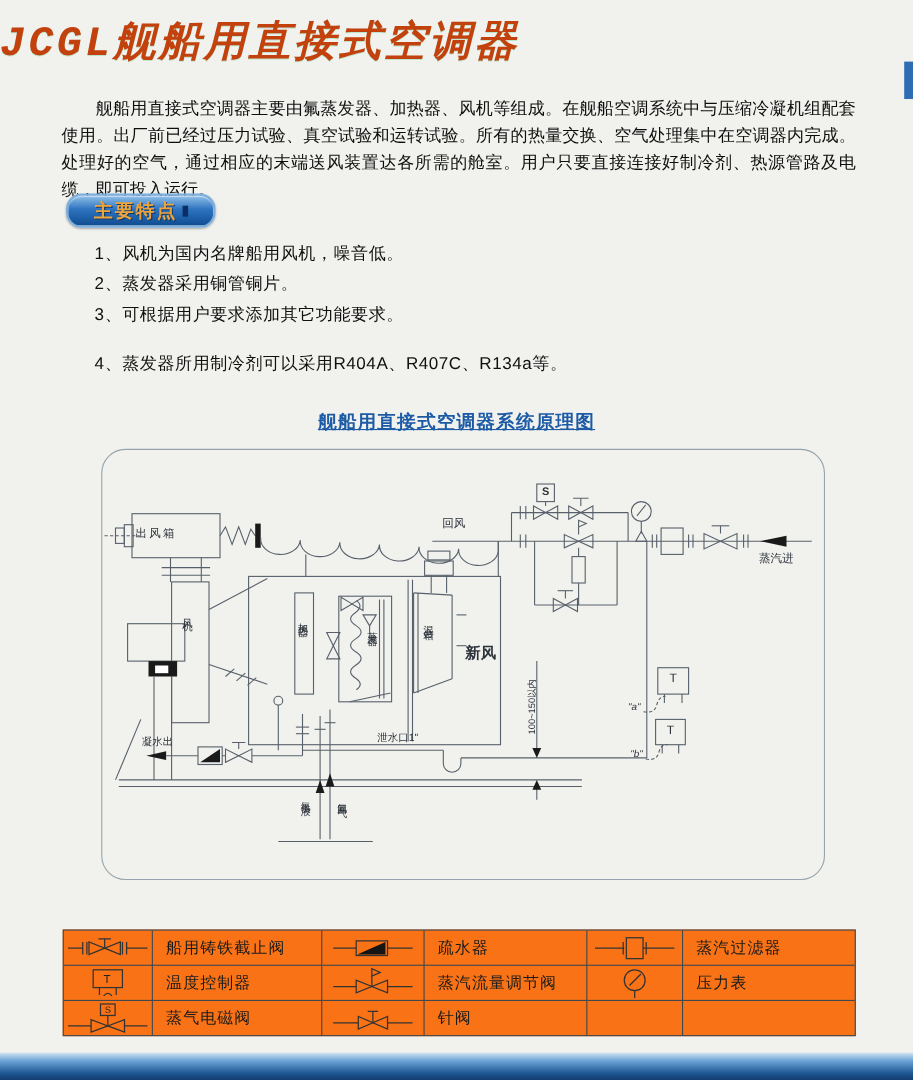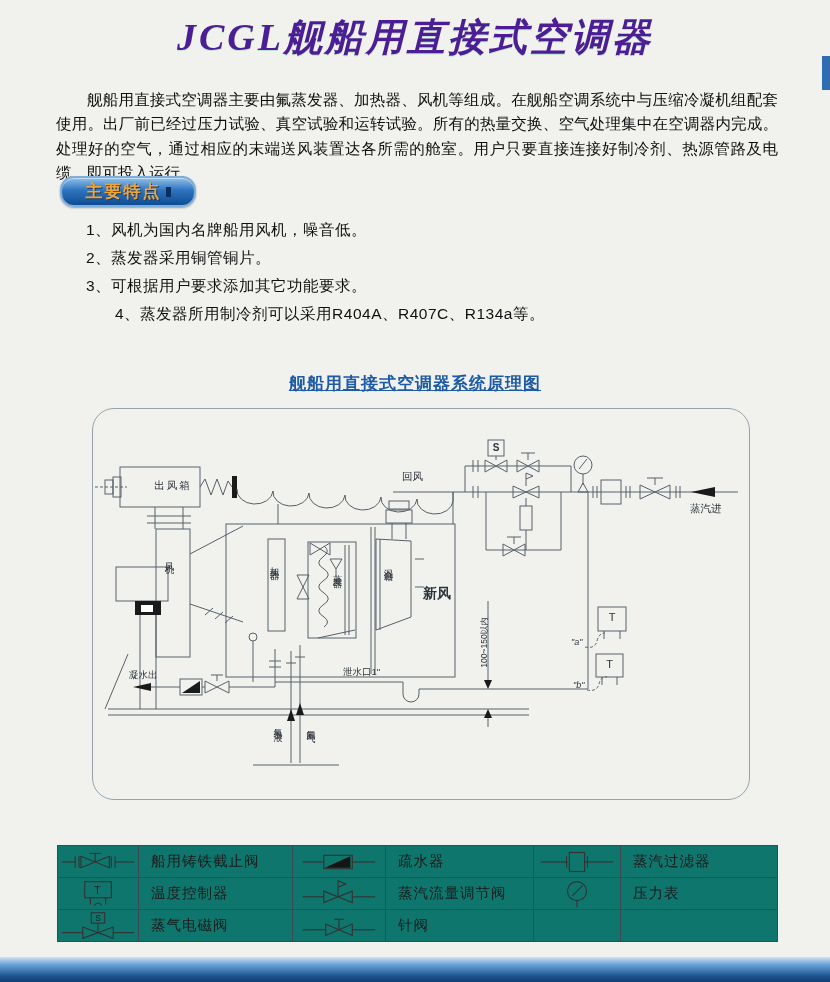--- a/index.html
+++ b/index.html
@@ -1,20 +1,20 @@
 <!DOCTYPE html>
 <html><head>
 <meta charset="utf-8">
 <style>
   html,body{margin:0;padding:0;background:#d8d8d4;}
   .canvas{position:relative;width:830px;height:982px;background:#f1f2ee;overflow:hidden;
           font-family:"Liberation Sans","DejaVu Sans",sans-serif;color:#141414;}
-  .page-title{position:absolute;top:12px;left:0;right:0;text-align:center;
-          font-family:Liberation Serif, serif;font-style:italic;font-weight:bold;
-          font-size:38px;letter-spacing:3px;color:#4c1d95;text-shadow:0 1px 0 #bfe4cd;}
+  .page-title{position:absolute;top:12px;left:0;right:0;
+          font-family:Liberation Mono, monospace;font-style:italic;font-weight:bold;
+          font-size:38px;letter-spacing:3px;color:#c2410c;text-shadow:0 1px 0 #bfe4cd;}
   .intro{position:absolute;top:72px;left:56px;width:722px;font-size:15.5px;line-height:1.58;
           color:#0e0e0e;text-indent:2em;text-align:justify;margin-top:16px;}
   .badge{position:absolute;top:176px;left:60px;width:132px;height:27px;border-radius:14px;
           background:linear-gradient(180deg,#8fc0e8 0%,#2f74c0 45%,#0e4c92 100%);
           border:2px solid #7eaedb;box-shadow:0 1px 2px rgba(0,0,0,.35), inset 0 1px 1px rgba(255,255,255,.5);
           display:flex;align-items:center;justify-content:center;gap:4px;}
   .badge-text{font-size:17px;font-weight:bold;color:#eda43a;
           text-shadow:1px 1px 0 #143a6b;letter-spacing:2px;}
   .badge-dot{width:5px;height:10px;background:#0a2f63;display:inline-block;}
   .feature{position:absolute;left:86px;font-size:15.5px;color:#101010;letter-spacing:.5px;}
@@ -22,21 +22,21 @@
           font-size:17px;font-weight:bold;color:#1e5ba6;letter-spacing:1px;text-decoration:underline;}
   .diagram{position:absolute;top:408px;left:92px;width:656px;height:390px;
           border:1px solid #97a3ac;border-radius:22px;}
   .diagram svg{position:absolute;left:0;top:0;}
   .dlabel{position:absolute;font-size:10.5px;color:#2d333b;white-space:nowrap;line-height:1;}
   .vlabel{writing-mode:vertical-rl;text-orientation:upright;letter-spacing:2px;font-size:9.5px;}
   .rot{transform:rotate(-90deg);transform-origin:center;text-align:center;font-size:8.5px;}
   .center{text-align:center;}
   .legend{position:absolute;top:845px;left:57px;width:719px;
           display:grid;grid-template-columns:81px 154px 93px 148px 87px 156px;
-          grid-template-rows:32px 32px 31px;border:1.5px solid #3f474f;background:#0f766e;}
+          grid-template-rows:32px 32px 31px;border:1.5px solid #3f474f;background:#f97316;}
   .lcell{border-right:1px solid #3f474f;border-bottom:1px solid #3f474f;
           display:flex;align-items:center;}
   .lcell.sym{justify-content:center;}
   .lcell.lab{padding-left:12px;font-size:14.5px;color:#1b1b1b;letter-spacing:1px;}
   .lcell.last-col{border-right:none;}
   .lcell.last-row{border-bottom:none;}
   .footer-bar{position:absolute;left:0;bottom:0;width:830px;height:25px;
           background:linear-gradient(180deg,#cfe2f2 0%,#6ba3d6 30%,#1d5693 75%,#123c6e 100%);}
   .corner-sliver{position:absolute;right:0;top:56px;width:8px;height:34px;background:#2e6db4;}
   .ln line,.ln path,.ln polyline,.ln rect,.ln circle,.ln polygon{stroke:#57606a;stroke-width:1;fill:none;}
@@ -59,21 +59,21 @@
   <div class="intro">舰船用直接式空调器主要由氟蒸发器、加热器、风机等组成。在舰船空调系统中与压缩冷凝机组配套使用。出厂前已经过压力试验、真空试验和运转试验。所有的热量交换、空气处理集中在空调器内完成。处理好的空气，通过相应的末端送风装置达各所需的舱室。用户只要直接连接好制冷剂、热源管路及电缆，即可投入运行。</div>
 
   <div class="badge">
     <span class="badge-text">主要特点</span>
     <span class="badge-dot"></span>
   </div>
 
   <div class="feature" style="top:220px;">1、风机为国内名牌船用风机，噪音低。</div>
   <div class="feature" style="top:248px;">2、蒸发器采用铜管铜片。</div>
   <div class="feature" style="top:276px;">3、可根据用户要求添加其它功能要求。</div>
-  <div class="feature" style="top:304px;margin-left:29px;">4、蒸发器所用制冷剂可以采用R404A、R407C、R134a等。</div>
+  <div class="feature" style="top:320px;">4、蒸发器所用制冷剂可以采用R404A、R407C、R134a等。</div>
 
   <div class="diagram-title">舰船用直接式空调器系统原理图</div>
 
   <div class="diagram">
     <svg width="656" height="390" viewBox="0 0 656 390">
       <g class="ln">
 
         <g>
           <rect x="27" y="58" width="80" height="40"></rect>
           <rect x="12" y="71" width="8" height="14"></rect>
@@ -249,21 +249,21 @@
             <line x1="527" y1="222" x2="527" y2="230"></line>
           <rect x="503" y="245" width="27" height="23"></rect>
           <line x1="509" y1="268" x2="509" y2="276"></line>
             <line x1="524" y1="268" x2="524" y2="276"></line>
           <path class="dash" d="M492,238 q10,2 12,-6 t8,-8"></path>
           <path class="dash" d="M494,281 q10,2 12,-6 t8,-7"></path>
         </g>
       </g>
     </svg>
 
-    <div class="dlabel center" style="left:40px;top:71px;width:80px;letter-spacing:2px;">出风箱</div>
+    <div class="dlabel center" style="left:9px;top:71px;width:80px;letter-spacing:2px;">出风箱</div>
     <div class="dlabel vlabel" style="left:72px;top:146px;">风机</div>
     <div class="dlabel vlabel" style="left:177px;top:150px;">加热器</div>
     <div class="dlabel vlabel" style="left:240px;top:158px;">蒸发器</div>
     <div class="dlabel vlabel" style="left:291px;top:152px;">混合箱</div>
     <div class="dlabel" style="left:330px;top:177px;font-size:14px;font-weight:bold;">新风</div>
     <div class="dlabel" style="left:309px;top:62px;">回风</div>
     <div class="dlabel" style="left:597px;top:94px;">蒸汽进</div>
     <div class="dlabel" style="left:36px;top:261px;font-size:9.5px;">凝水出</div>
     <div class="dlabel" style="left:250px;top:258px;font-size:9.5px;">泄水口1"</div>
     <div class="dlabel vlabel" style="left:180px;top:312px;font-size:9px;">氟供液</div>

